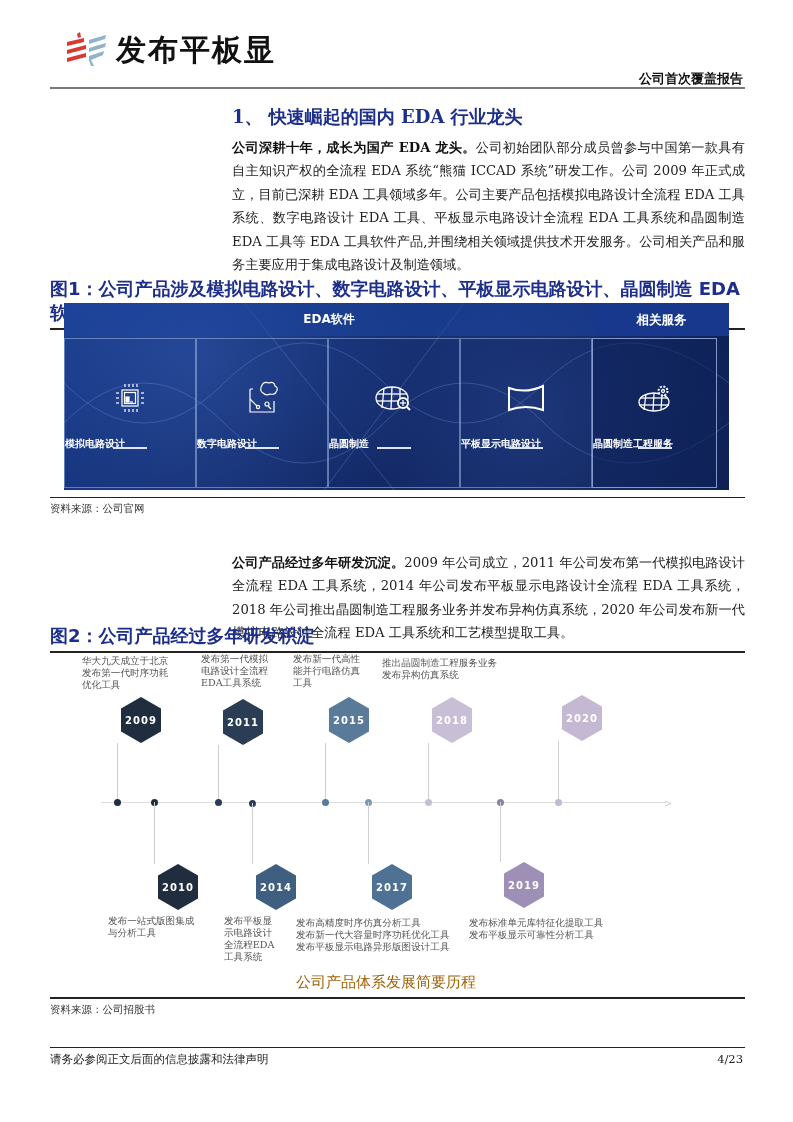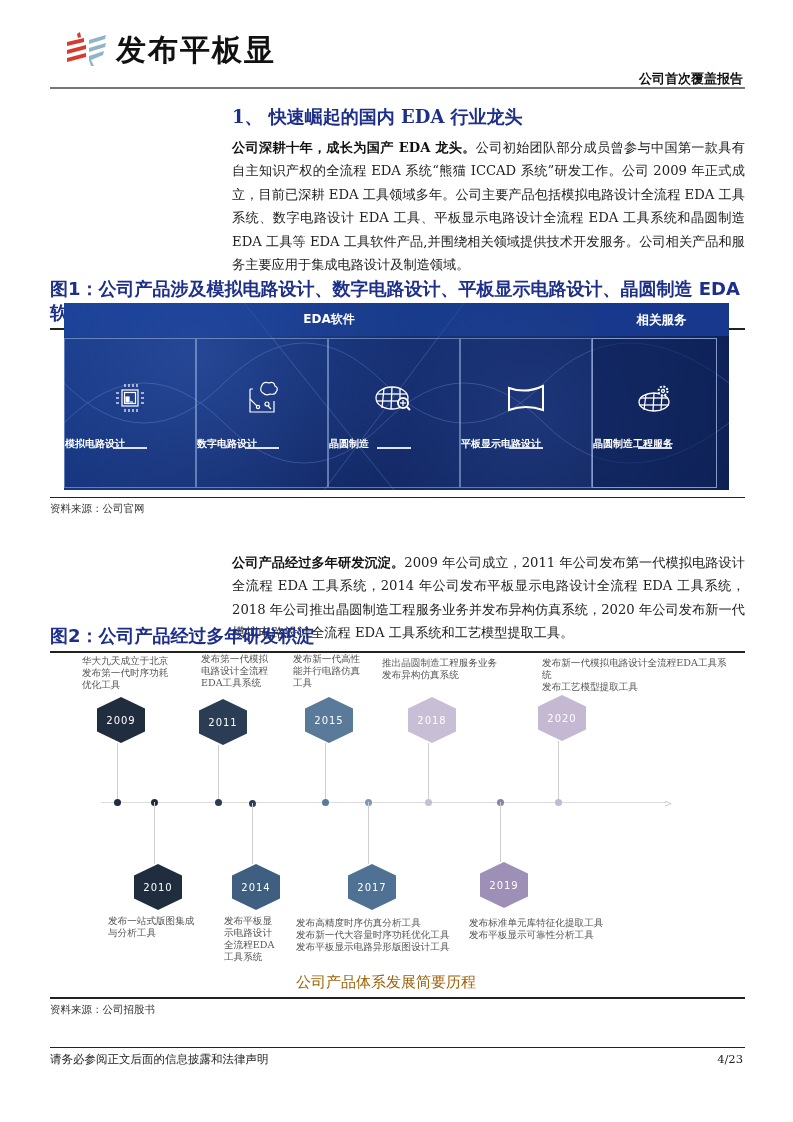--- a/index.html
+++ b/index.html
@@ -27,21 +27,21 @@
   .fig1 .band-label { position:absolute; left:0; width:530px; top:8px; text-align:center; color:#fff; font-family:"DejaVu Sans", sans-serif; font-size:12px; font-weight:bold; }
   .fig1 .svc-head { position:absolute; left:530px; top:0; width:135px; height:33px; background:#17388c; color:#fff; text-align:center; font-family:"DejaVu Sans", sans-serif; font-size:12.5px; font-weight:bold; line-height:33px; }
   .fig1 .cells { position:absolute; left:0; top:35px; width:665px; height:150px; display:flex; }
   .fig1 .cell { width:132px; height:150px; border:1px solid rgba(160,185,230,0.55); box-sizing:border-box; position:relative; }
   .fig1 .cell.svc { width:125px; background:rgba(15,35,90,0.6); border-color:rgba(170,195,240,0.75); }
   .fig1 .cell .ico { position:absolute; left:50%; top:42px; transform:translateX(-50%); width:40px; height:34px; }
   .fig1 .cell .lbl { position:absolute; left:0; right:0; top:98px; text-align:left; color:#fff; font-family:"DejaVu Sans", sans-serif; font-size:10px; font-weight:bold; }
   .fig1 .cell .ul { position:absolute; left:50%; top:108px; width:34px; margin-left:-17px; height:1.5px; background:#dde5f5; }
   
   .tl { left:64px; top:645px; width:665px; height:350px; }
-  .hex { position:absolute; width:48px; height:46px; clip-path:polygon(50% 0, 100% 25%, 100% 75%, 50% 100%, 0 75%, 0 25%); color:#fff; font-family:"DejaVu Sans", sans-serif; font-size:10px; font-weight:normal; display:flex; align-items:center; justify-content:center; letter-spacing:1px; }
+  .hex { position:absolute; width:40px; height:46px; clip-path:polygon(50% 0, 100% 25%, 100% 75%, 50% 100%, 0 75%, 0 25%); color:#fff; font-family:"DejaVu Sans", sans-serif; font-size:10px; font-weight:bold; display:flex; align-items:center; justify-content:center; letter-spacing:1px;margin-left:24px; }
   .vline { position:absolute; width:1px; background:#cfcfcf; }
   .dot { position:absolute; width:7px; height:7px; border-radius:50%; margin-left:-3px; margin-top:-3px; }
   .axis { position:absolute; left:37px; top:157px; width:565px; height:1px; background:#dcdcdc; }
   .arrow { position:absolute; left:600px; top:153px; font-size:10px; color:#ccc; font-family:"DejaVu Sans", sans-serif; }
   .ev { position:absolute; font-size:9.6px; line-height:12px; color:#555; white-space:pre-line; font-family:"DejaVu Serif", serif; }
   .tl-caption { position:absolute; left:232px; top:328px; font-family:"DejaVu Sans", sans-serif; font-size:15px; color:#a16207; }
   .fig2-bottom { left:50px; top:997px; width:695px; height:2px; background:#222; }
   .foot-line { left:50px; top:1047px; width:695px; height:1px; background:#222; }
   .foot-left { left:50px; top:1052px; font-size:11.5px; color:#222; }
   .foot-right { right:50px; top:1052px; font-size:11.5px; color:#222; }
@@ -202,22 +202,20 @@
   <div class="hex" style="left:241px;top:52px;background:#5a7a9a;">2015</div>
   <div class="vline" style="left:261px;top:98px;height:59px;"></div>
   <div class="dot" style="left:261px;top:157px;background:#5a7a9a;"></div>
 
   <div class="ev" style="left:318px;top:12px;">推出晶圆制造工程服务业务
 发布异构仿真系统</div>
   <div class="hex" style="left:344px;top:52px;background:#c8bed6;">2018</div>
   <div class="vline" style="left:364px;top:98px;height:59px;"></div>
   <div class="dot" style="left:364px;top:157px;background:#c8bed6;"></div>
 
-  <div class="ev" style="left:478px;top:12px;">发布新一代模拟电路设计全流程EDA工具系统
-发布工艺模型提取工具</div>
   <div class="hex" style="left:474px;top:50px;background:#c4b8d2;">2020</div>
   <div class="vline" style="left:494px;top:96px;height:61px;"></div>
   <div class="dot" style="left:494px;top:157px;background:#c4b8d2;"></div>
 
   <div class="dot" style="left:90px;top:157px;background:#1f2d3f;"></div>
   <div class="vline" style="left:90px;top:157px;height:62px;"></div>
   <div class="hex" style="left:70px;top:219px;background:#1f2d3f;">2010</div>
   <div class="ev" style="left:44px;top:270px;">发布一站式版图集成
 与分析工具</div>
 

